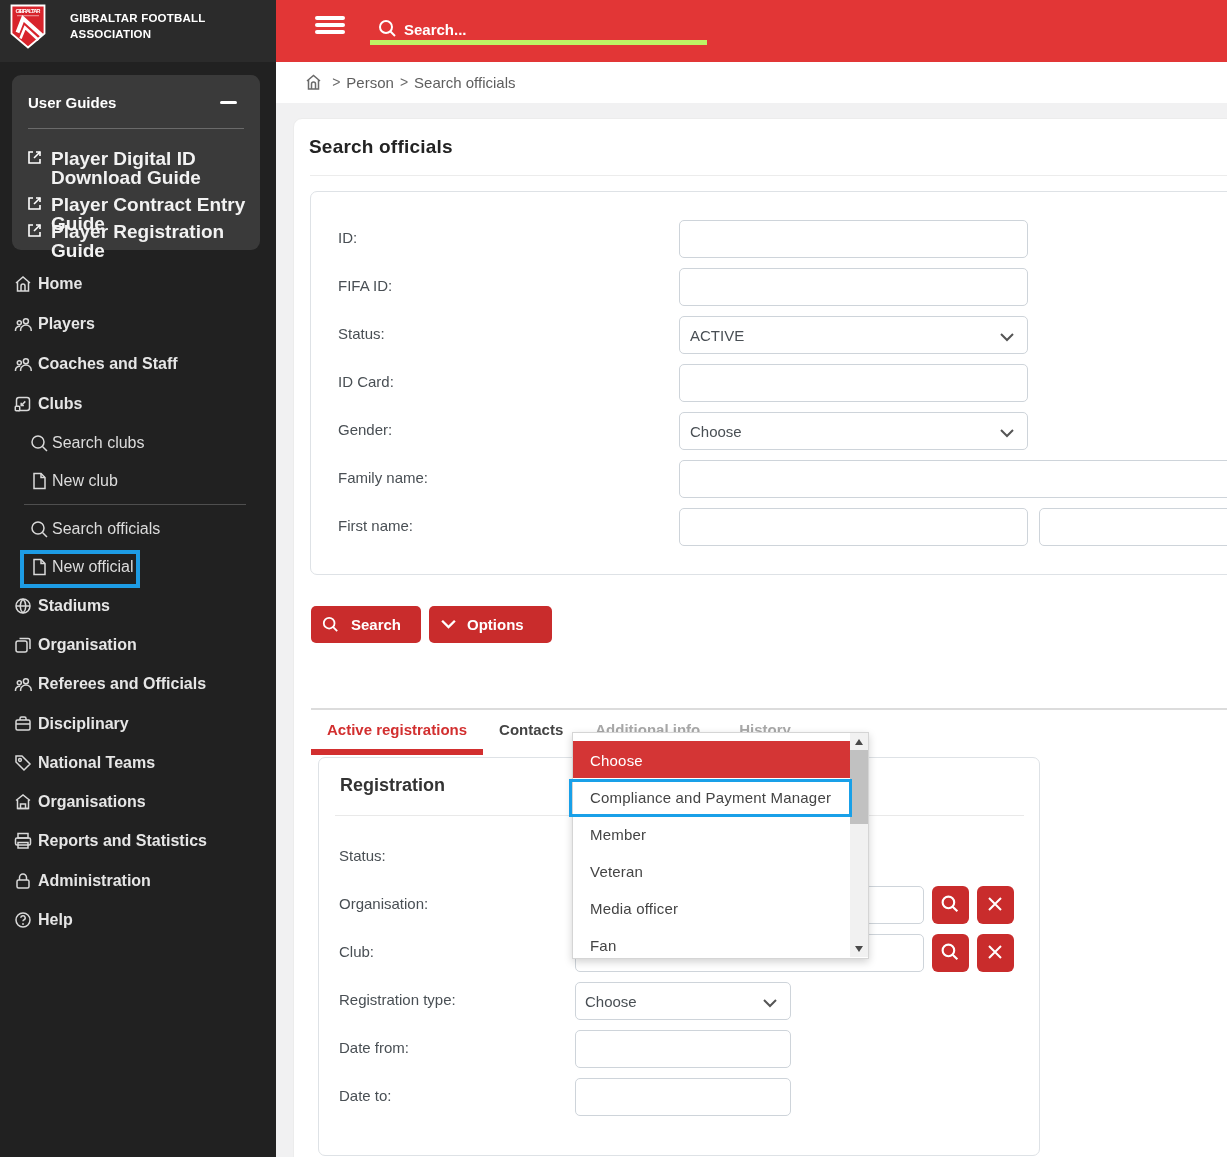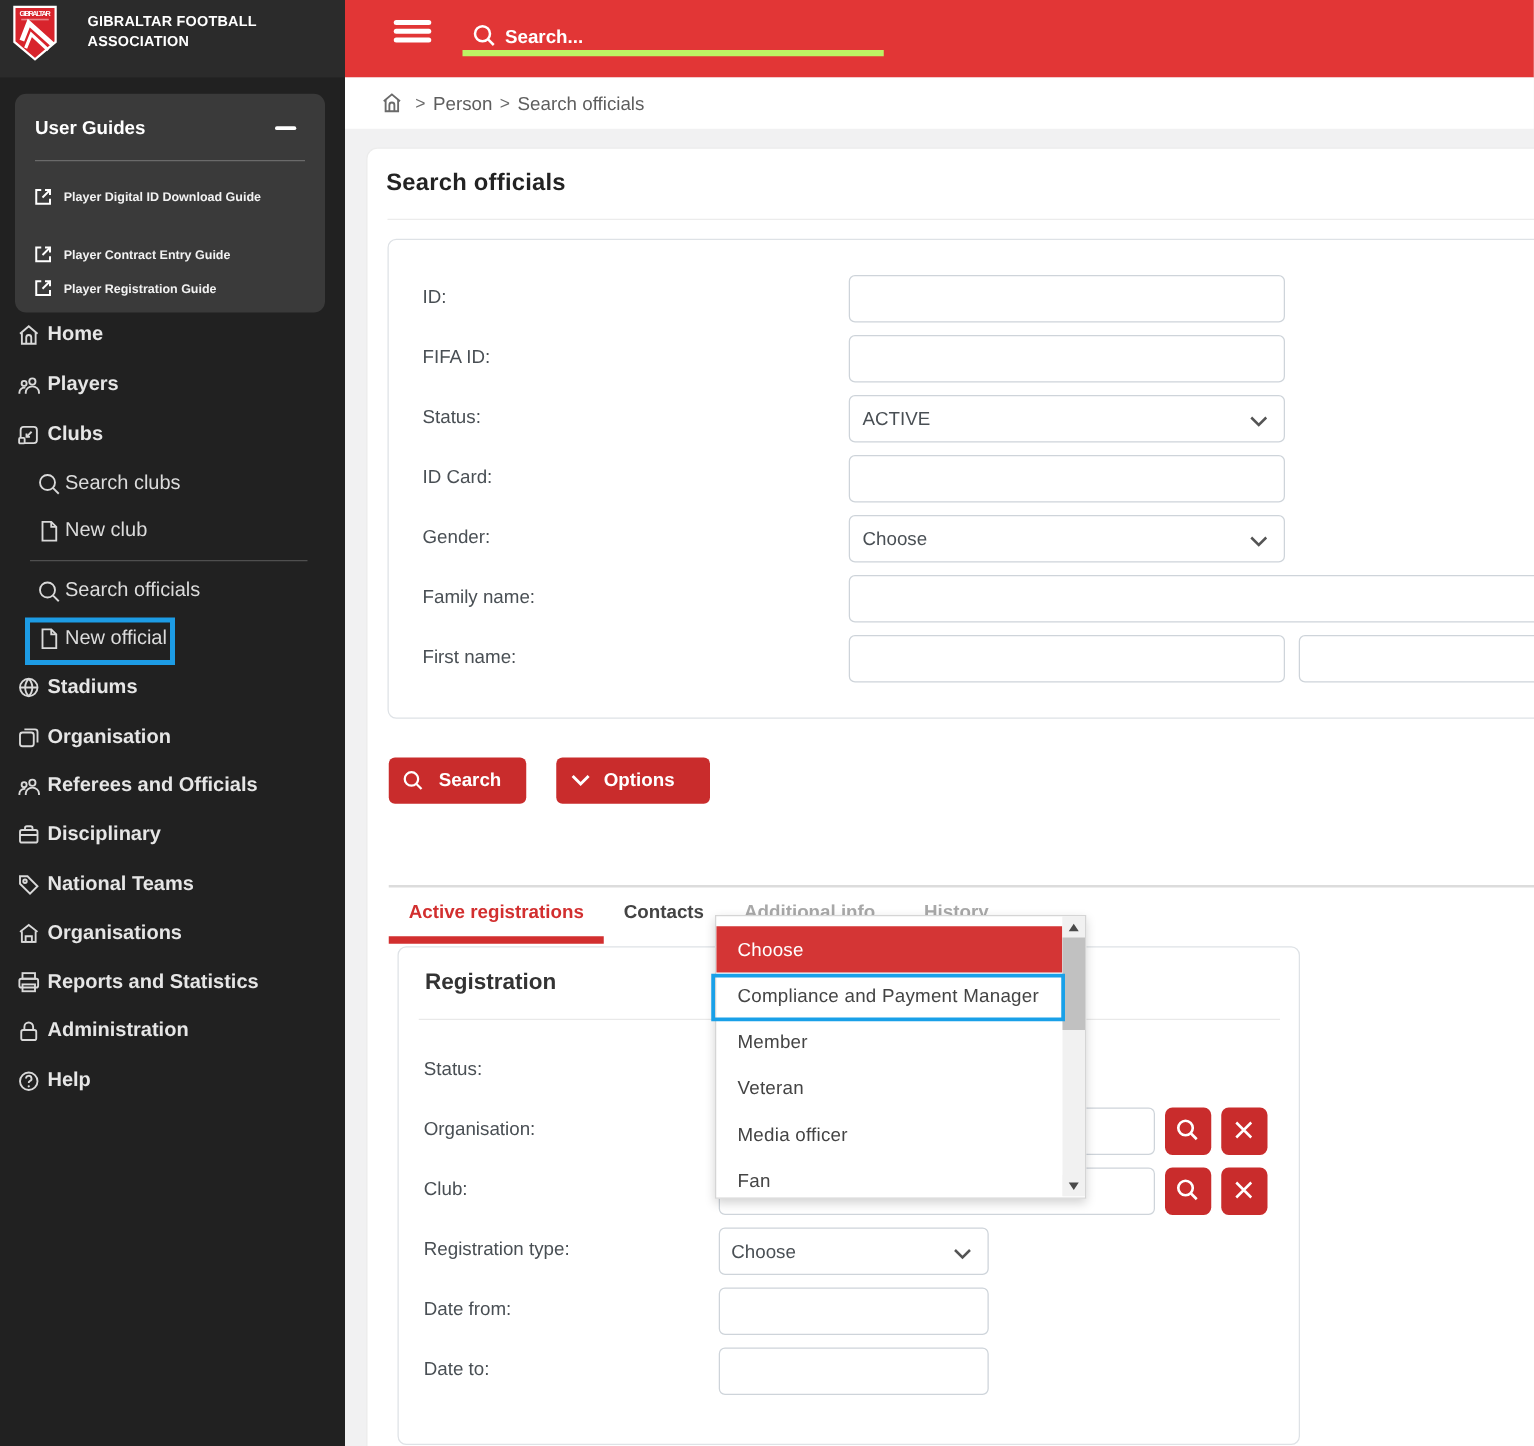--- a/index.html
+++ b/index.html
@@ -7,26 +7,26 @@
 
 
 #sidebar { position:absolute; left:0; top:0; width:276px; height:1157px; background:#212121; }
 #sidehead { position:absolute; left:0; top:0; width:276px; height:62px; background:#2b2b2b; }
 #logo { position:absolute; left:10px; top:4px; }
 #brand { position:absolute; left:70px; top:10px; color:#fff; font-size:11.5px; font-weight:bold; line-height:16px; letter-spacing:.2px; }
 #guides { position:absolute; left:12px; top:75px; width:248px; height:175px; background:#3a3a3a; border-radius:9px; color:#fff; }
 #guides h3 { position:absolute; left:16px; top:19px; font-size:15px; }
 #gminus { position:absolute; left:208px; top:26px; width:17px; height:3px; background:#fff; border-radius:2px; }
 #gline { position:absolute; left:16px; top:53px; width:216px; height:1px; background:#6a6a6a; }
-.glink { position:absolute; left:15px; font-size:10px; font-weight:bold; color:#f2f2f2; }
+.glink { position:absolute; left:15px; font-size:19px; font-weight:bold; color:#f2f2f2; }
 .glink svg { position:absolute; left:0; top:1px; }
 .glink span { display:block; margin-left:24px; width:200px; line-height:19px; }
 
 
-#menu { position:absolute; left:0; top:248px; width:328px; }
+#menu { position:absolute; left:0; top:264px; width:328px; }
 .mi { position:relative; height:40px; color:#e6e6e6; font-size:16px; font-weight:bold; }
 .mi .ic { position:absolute; left:14px; top:50%; margin-top:-9px; width:18px; height:18px; }
 .mi .tx { position:absolute; left:38px; top:50%; transform:translateY(-50%); white-space:nowrap; }
 .mi .ch { position:absolute; right:18px; top:50%; margin-top:-8px; width:16px; height:16px; }
 .sub { height:38px; font-weight:normal; color:#dcdcdc; font-size:16px; }
 .sub .ic { left:30px; }
 .sub .tx { left:52px; }
 #menu .mi:nth-child(n+10) { height:39.3px; }
 #mdivide { height:10px; position:relative; }
 #mdivide div { position:absolute; top:4px; left:24px; width:222px; height:1px; background:#4f4f4f; }
@@ -55,21 +55,21 @@
 .frow { position:relative; height:48px; }
 .frow .lb { position:absolute; left:27px; top:9px; font-size:15px; color:#494f54; }
 .ctl { position:absolute; left:368px; top:0; height:38px; border:1px solid #ced4da; border-radius:5px; background:#fff; font-size:15px; color:#494f54; }
 .w349 { width:349px; }
 .sel .val { position:absolute; left:10px; top:10px; }
 .sel svg.cv { position:absolute; right:12px; top:12px; }
 
 #btns { position:absolute; left:17px; top:487px; }
 .rbtn { display:inline-block; position:relative; height:37px; background:#c92c2c; border-radius:5px; color:#fff; font-size:15px; font-weight:bold; vertical-align:top; }
 #btn-search { width:110px; }
-#btn-opt { width:123px; margin-left:24px; }
+#btn-opt { width:123px; margin-left:8px; }
 .rbtn svg { position:absolute; left:11px; top:10px; }
 .rbtn span { position:absolute; left:40px; top:10px; }
 #btn-opt span { left:38px; }
 
 #tabs { position:absolute; left:17px; top:555px; width:940px; height:36px; border-bottom:2px solid #dcdcdc; }
 .tab { position:relative; display:inline-block; padding:6px 16px 0; height:34px; font-size:15px; font-weight:bold; color:#a8a8a8; }
 .tab.on { color:#d22f2f;margin-top:41px; }
 .tab.on::after { content:""; position:absolute; left:0; right:0; bottom:-6px; height:6px; background:#d22f2f; }
 .tab.dark { color:#444; }
 
@@ -157,20 +157,32 @@
           <circle cx="5.3" cy="7.7" r="2"></circle>
           <path d="M1.5 15.9 v-.9 a4.1 3.9 0 0 1 4.8-3.8"></path>
         </svg>
         <span class="tx">Players</span>
         <svg class="ch" viewBox="0 0 16 16" fill="none" stroke="#d9d9d9" stroke-width="1.8">
           <path d="M2.5 5 L8 10.5 L13.5 5"></path>
         </svg>
       </div>
       <div class="mi">
         <svg class="ic" viewBox="0 0 18 18" fill="none" stroke="#d9d9d9" stroke-width="1.5">
+          <circle cx="11.9" cy="6.2" r="2.5"></circle>
+          <path d="M6.6 15.9 v-1 a5.3 4.8 0 0 1 10.6 0 v1"></path>
+          <circle cx="5.3" cy="7.7" r="2"></circle>
+          <path d="M1.5 15.9 v-.9 a4.1 3.9 0 0 1 4.8-3.8"></path>
+        </svg>
+        <span class="tx">Coaches and Staff</span>
+        <svg class="ch" viewBox="0 0 16 16" fill="none" stroke="#d9d9d9" stroke-width="1.8">
+          <path d="M2.5 5 L8 10.5 L13.5 5"></path>
+        </svg>
+      </div>
+      <div class="mi">
+        <svg class="ic" viewBox="0 0 18 18" fill="none" stroke="#d9d9d9" stroke-width="1.5">
           <rect x="2.5" y="2.5" width="13" height="13" rx="2.5"></rect>
           <rect x="1.3" y="11.3" width="4.4" height="4.4" rx="0.8" fill="#212121"></rect>
           <path d="M11.3 6.4 L7.2 10.5"></path>
           <path d="M7.2 7.8 V10.5 H9.9"></path>
         </svg>
         <span class="tx">Clubs</span>
         <svg class="ch" viewBox="0 0 16 16" fill="none" stroke="#d9d9d9" stroke-width="1.8">
           <path d="M2.5 11 L8 5.5 L13.5 11"></path>
         </svg>
       </div>

